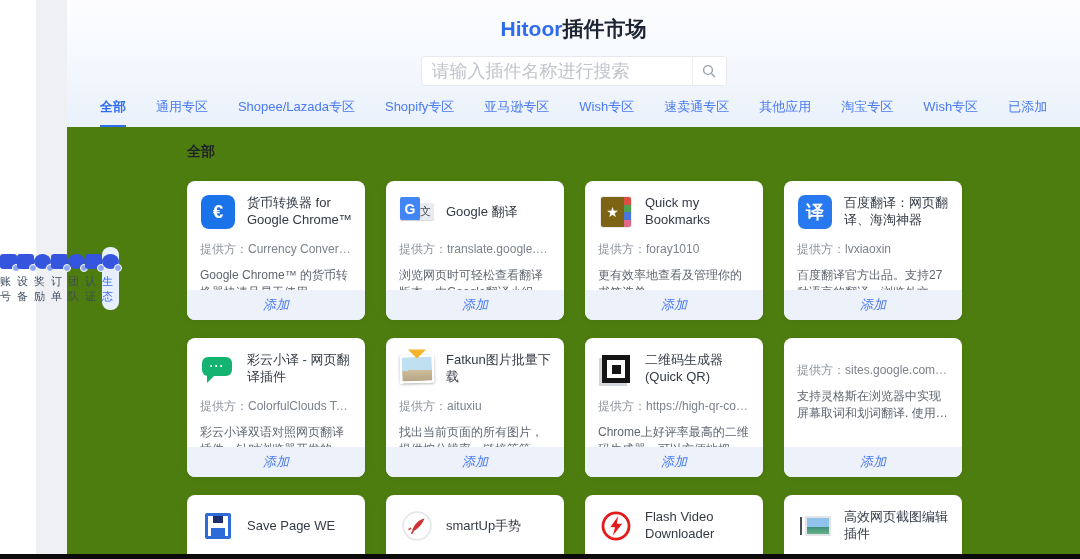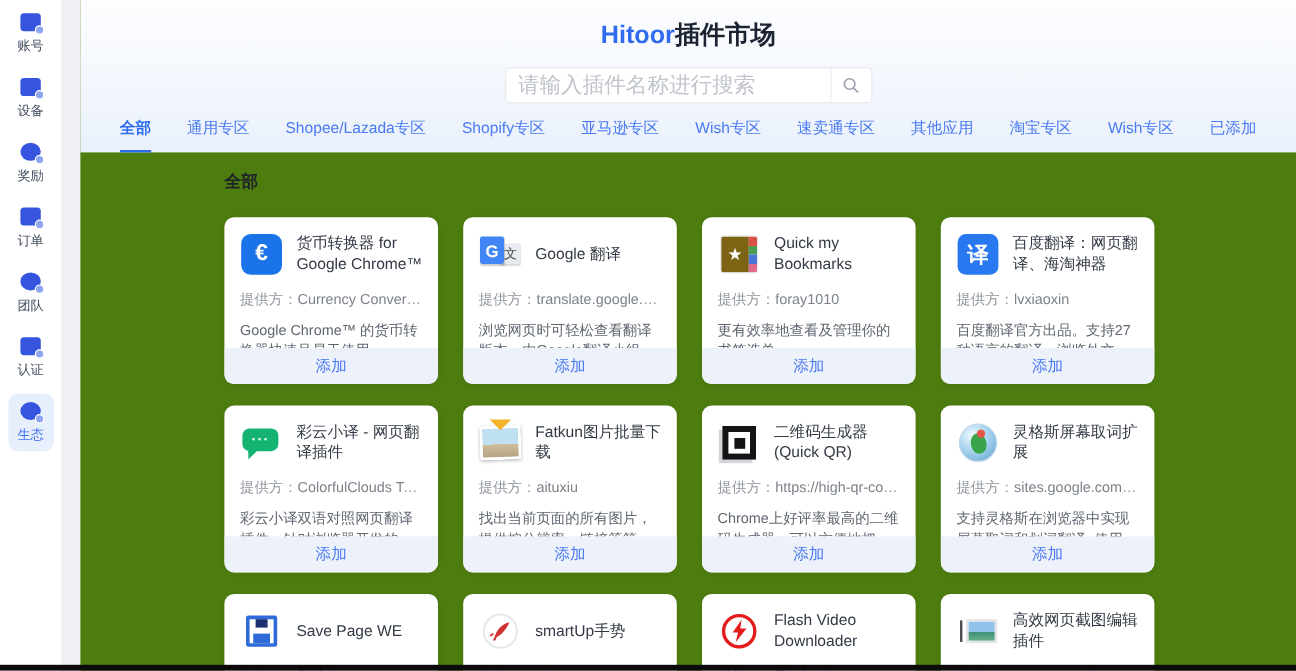--- a/index.html
+++ b/index.html
@@ -1,22 +1,22 @@
 <!DOCTYPE html>
 <html><head>
 <meta charset="utf-8">
 <style>
   * { margin:0; padding:0; box-sizing:border-box; }
   html,body { width:1080px; height:559px; overflow:hidden;
     font-family:"Liberation Sans","DejaVu Sans",sans-serif; background:#eef0f4; }
   .stage { position:relative; width:1080px; height:559px; overflow:hidden; }
 
   
-  .sidebar { position:absolute; left:0; top:0; width:51px; height:100%;
-    background:#fff; padding-top:4px; display:flex; flex-direction:column; align-items:center; z-index:5;}
+  .sidebar { position:absolute; left:0; top:0; width:36px; height:100%;
+    background:#fff; padding-top:4px; display:flex; flex-direction:row; align-items:center; z-index:5;}
   .side-item { width:38px; padding:7px 0 6px; margin-bottom:6px; border-radius:8px;
     display:flex; flex-direction:column; align-items:center; gap:5px; cursor:pointer; }
   .side-item.active { background:#e7eefc; }
   .s-label { font-size:11px; color:#3f4b5e; }
   .side-item.active .s-label { color:#3a6ef0; }
   .s-icon { position:relative; width:17px; height:15px; }
   .g-base { position:absolute; inset:0; background:#3555df; border-radius:3px; }
   .g-base.round { border-radius:50%; }
   .g-dot { position:absolute; right:-3px; bottom:-3px; width:8px; height:8px;
     background:#8ea6f2; border-radius:50%; border:1.5px solid #fff; }
@@ -51,21 +51,21 @@
   .card-head { display:flex; align-items:center; gap:11px; min-height:36px; }
   .icon-box { width:36px; height:36px; flex:0 0 36px; display:flex; align-items:center; justify-content:center; }
   .card-title { flex:1; font-size:13px; line-height:1.3; color:#333a45;
     display:-webkit-box; -webkit-line-clamp:2; -webkit-box-orient:vertical; overflow:hidden; }
   .card-provider { margin-top:11px; font-size:12px; color:#8f959e;
     white-space:nowrap; overflow:hidden; text-overflow:ellipsis; }
   .card-provider .pv { color:#7c828b; }
   .card-desc { margin-top:9px; font-size:12px; line-height:1.45; color:#5f6670;
     display:-webkit-box; -webkit-line-clamp:2; -webkit-box-orient:vertical; overflow:hidden; }
   .card-footer { position:absolute; left:0; right:0; bottom:0; height:30px; line-height:30px;
-    background:#edf1fa; text-align:center; font-size:13px; color:#4a7af2; cursor:pointer; }
+    background:#edf1fa; text-align:center; font-size:13px; color:#4a7af2; cursor:pointer;font-style:italic; }
 
   
   .ic-eu { width:34px; height:34px; border-radius:8px; background:#1a73e8; color:#fff;
     display:flex; align-items:center; justify-content:center; font-size:19px; font-weight:bold; }
   .ic-gt { position:relative; width:34px; height:34px; }
   .gt-g { position:absolute; left:0; top:2px; width:20px; height:23px; background:#4286f5; color:#fff;
     font-size:14px; font-weight:bold; display:flex; align-items:center; justify-content:center;
     border-radius:2px; box-shadow:0 1px 1px rgba(0,0,0,.2); z-index:2; }
   .gt-w { position:absolute; right:0; top:8px; width:17px; height:17px; background:#e8ebef; color:#4a4f57;
     font-size:11px; display:flex; align-items:center; justify-content:center; border-radius:2px;
@@ -304,29 +304,20 @@
                 </div>
               </div>
             <div class="card-title">二维码生成器 (Quick QR)</div>
           </div>
           <div class="card-provider"><span>提供方：</span><span class="pv">https://high-qr-code-gen...</span></div>
           <div class="card-desc">Chrome上好评率最高的二维码生成器：可以方便地把当前页面转化成二…</div>
           <div class="card-footer">添加</div>
         </div>
 
         <div class="card">
-          <div class="card-head">
-            <div class="icon-box">
-                <div class="ic-lg">
-                  <span class="lg-parrot"></span>
-                  <span class="lg-head"></span>
-                </div>
-              </div>
-            <div class="card-title">灵格斯屏幕取词扩展</div>
-          </div>
           <div class="card-provider"><span>提供方：</span><span class="pv">sites.google.com/site/lin...</span></div>
           <div class="card-desc">支持灵格斯在浏览器中实现屏幕取词和划词翻译. 使用此扩展需要安装运行…</div>
           <div class="card-footer">添加</div>
         </div>
 
         <div class="card">
           <div class="card-head">
             <div class="icon-box">
                 <div class="ic-fl">
                   <span class="fl-top"></span>

